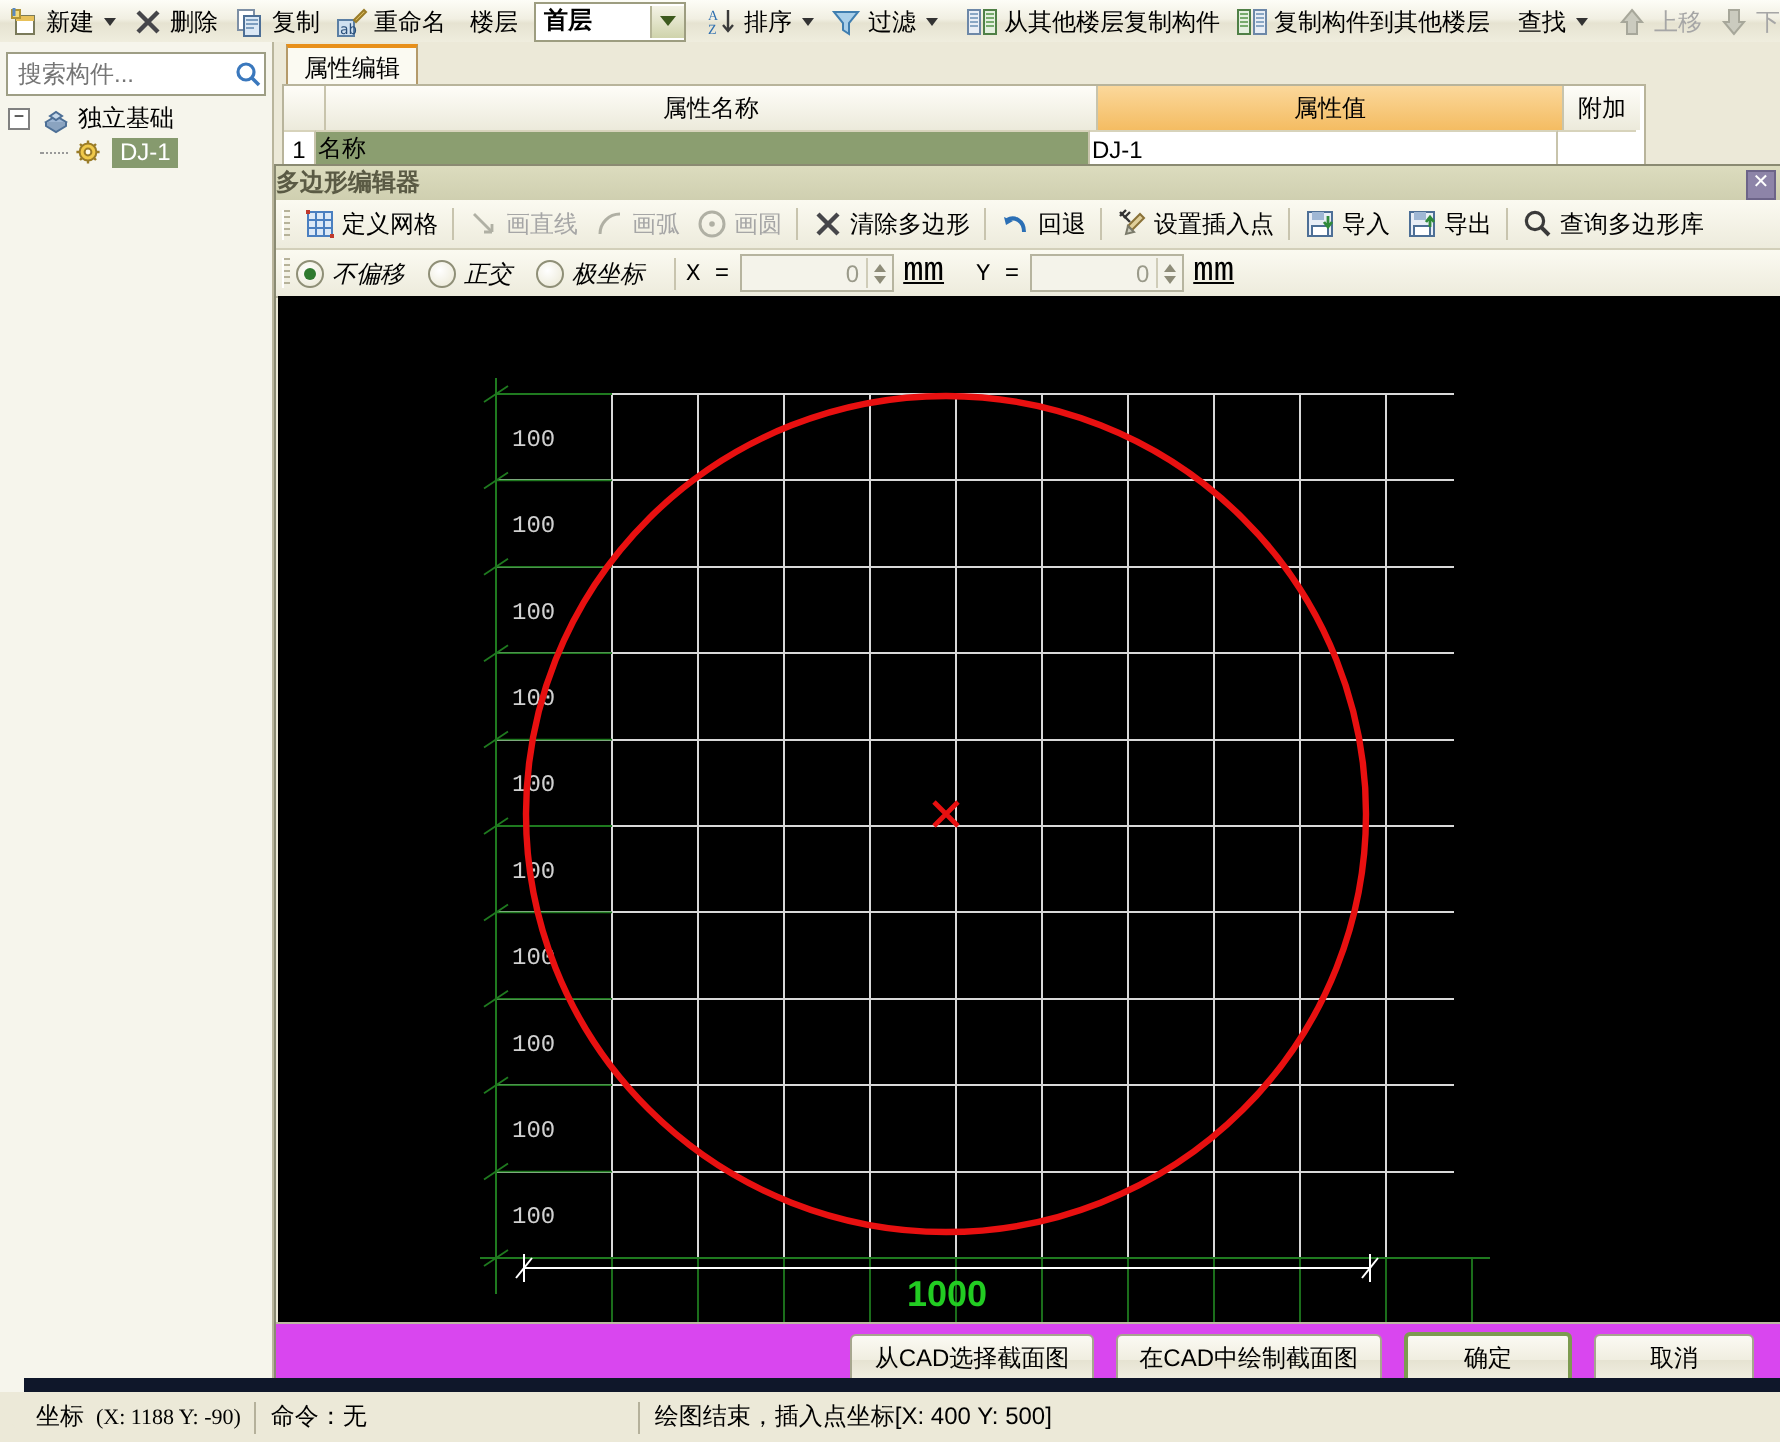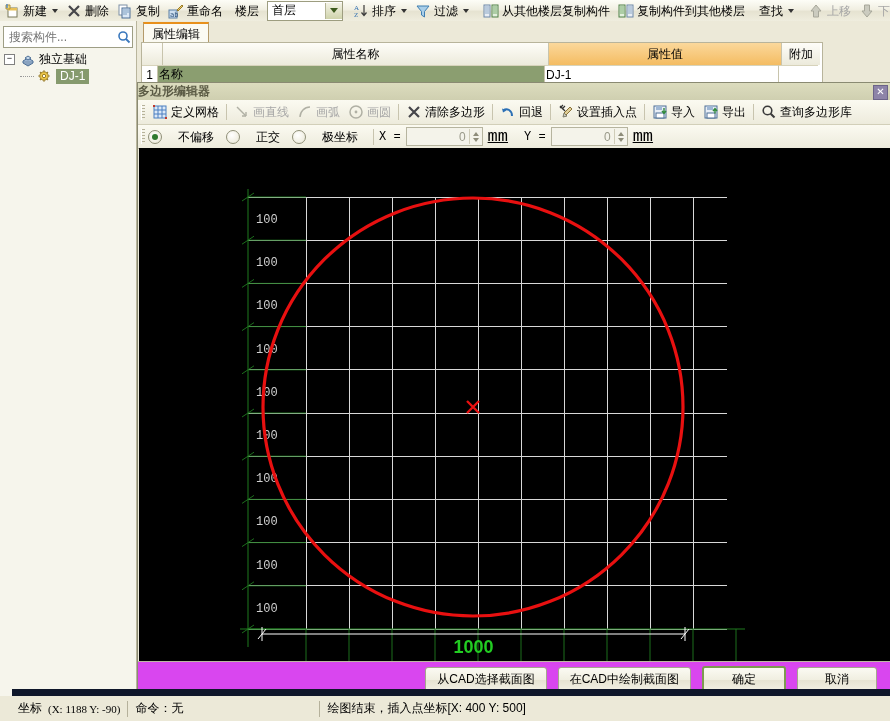--- a/index.html
+++ b/index.html
@@ -38,21 +38,21 @@
     width: 0; height: 0; margin-left: 2px;
     border-left: 3px solid transparent;
     border-right: 3px solid transparent;
     border-top: 4px solid #333;
   }
   .ico { width: 16px; height: 16px; position: relative; display:inline-block; flex: 0 0 16px;}
 
   
   #floor-combo {
     display: flex; align-items: center; height: 18px;
-    border: 1px solid #9d9d80; background: #fff; margin-left: 3px;
+    border: 1px solid #9d9d80; background: #fff; margin-left: 3px; font-weight: bold;
   }
   #floor-combo .val {
     width: 53px; padding-left: 4px; font-size: 12px; color: #000;
   }
   #floor-combo .arrowbox {
     width: 16px; height: 16px;
     background: linear-gradient(to bottom,#f4f3e6,#cfd3ab);
     border-left: 1px solid #b5b596;
     display: flex; align-items: center; justify-content: center;
   }
@@ -175,21 +175,21 @@
   .dlg-tb .tb-item { height: 20px; }
   .dlg-tb .tb-sep { height: 16px; }
 
   .dlg-tb2 {
     height: 23px;
     background: linear-gradient(to bottom,#fbfaf1,#edebdc);
     border-bottom: 1px solid #b9b6a1;
     display: flex; align-items: center;
     padding-left: 2px;
   }
-  .radio-item { display:flex; align-items:center; gap:16px; margin-right: 12px; cursor: default;}
+  .radio-item { display:flex; align-items:center; gap:4px; margin-right: 12px; cursor: default; font-style: italic;}
   .radio {
     width: 12px; height: 12px; border-radius: 50%;
     background: radial-gradient(circle at 40% 35%, #fff 0%, #f0eee0 70%);
     border: 1px solid #8f8f77;
     display: flex; align-items:center; justify-content:center;
   }
   .radio.on::after {
     content:''; width: 6px; height: 6px; border-radius: 50%;
     background: #2f7a2f;
   }

